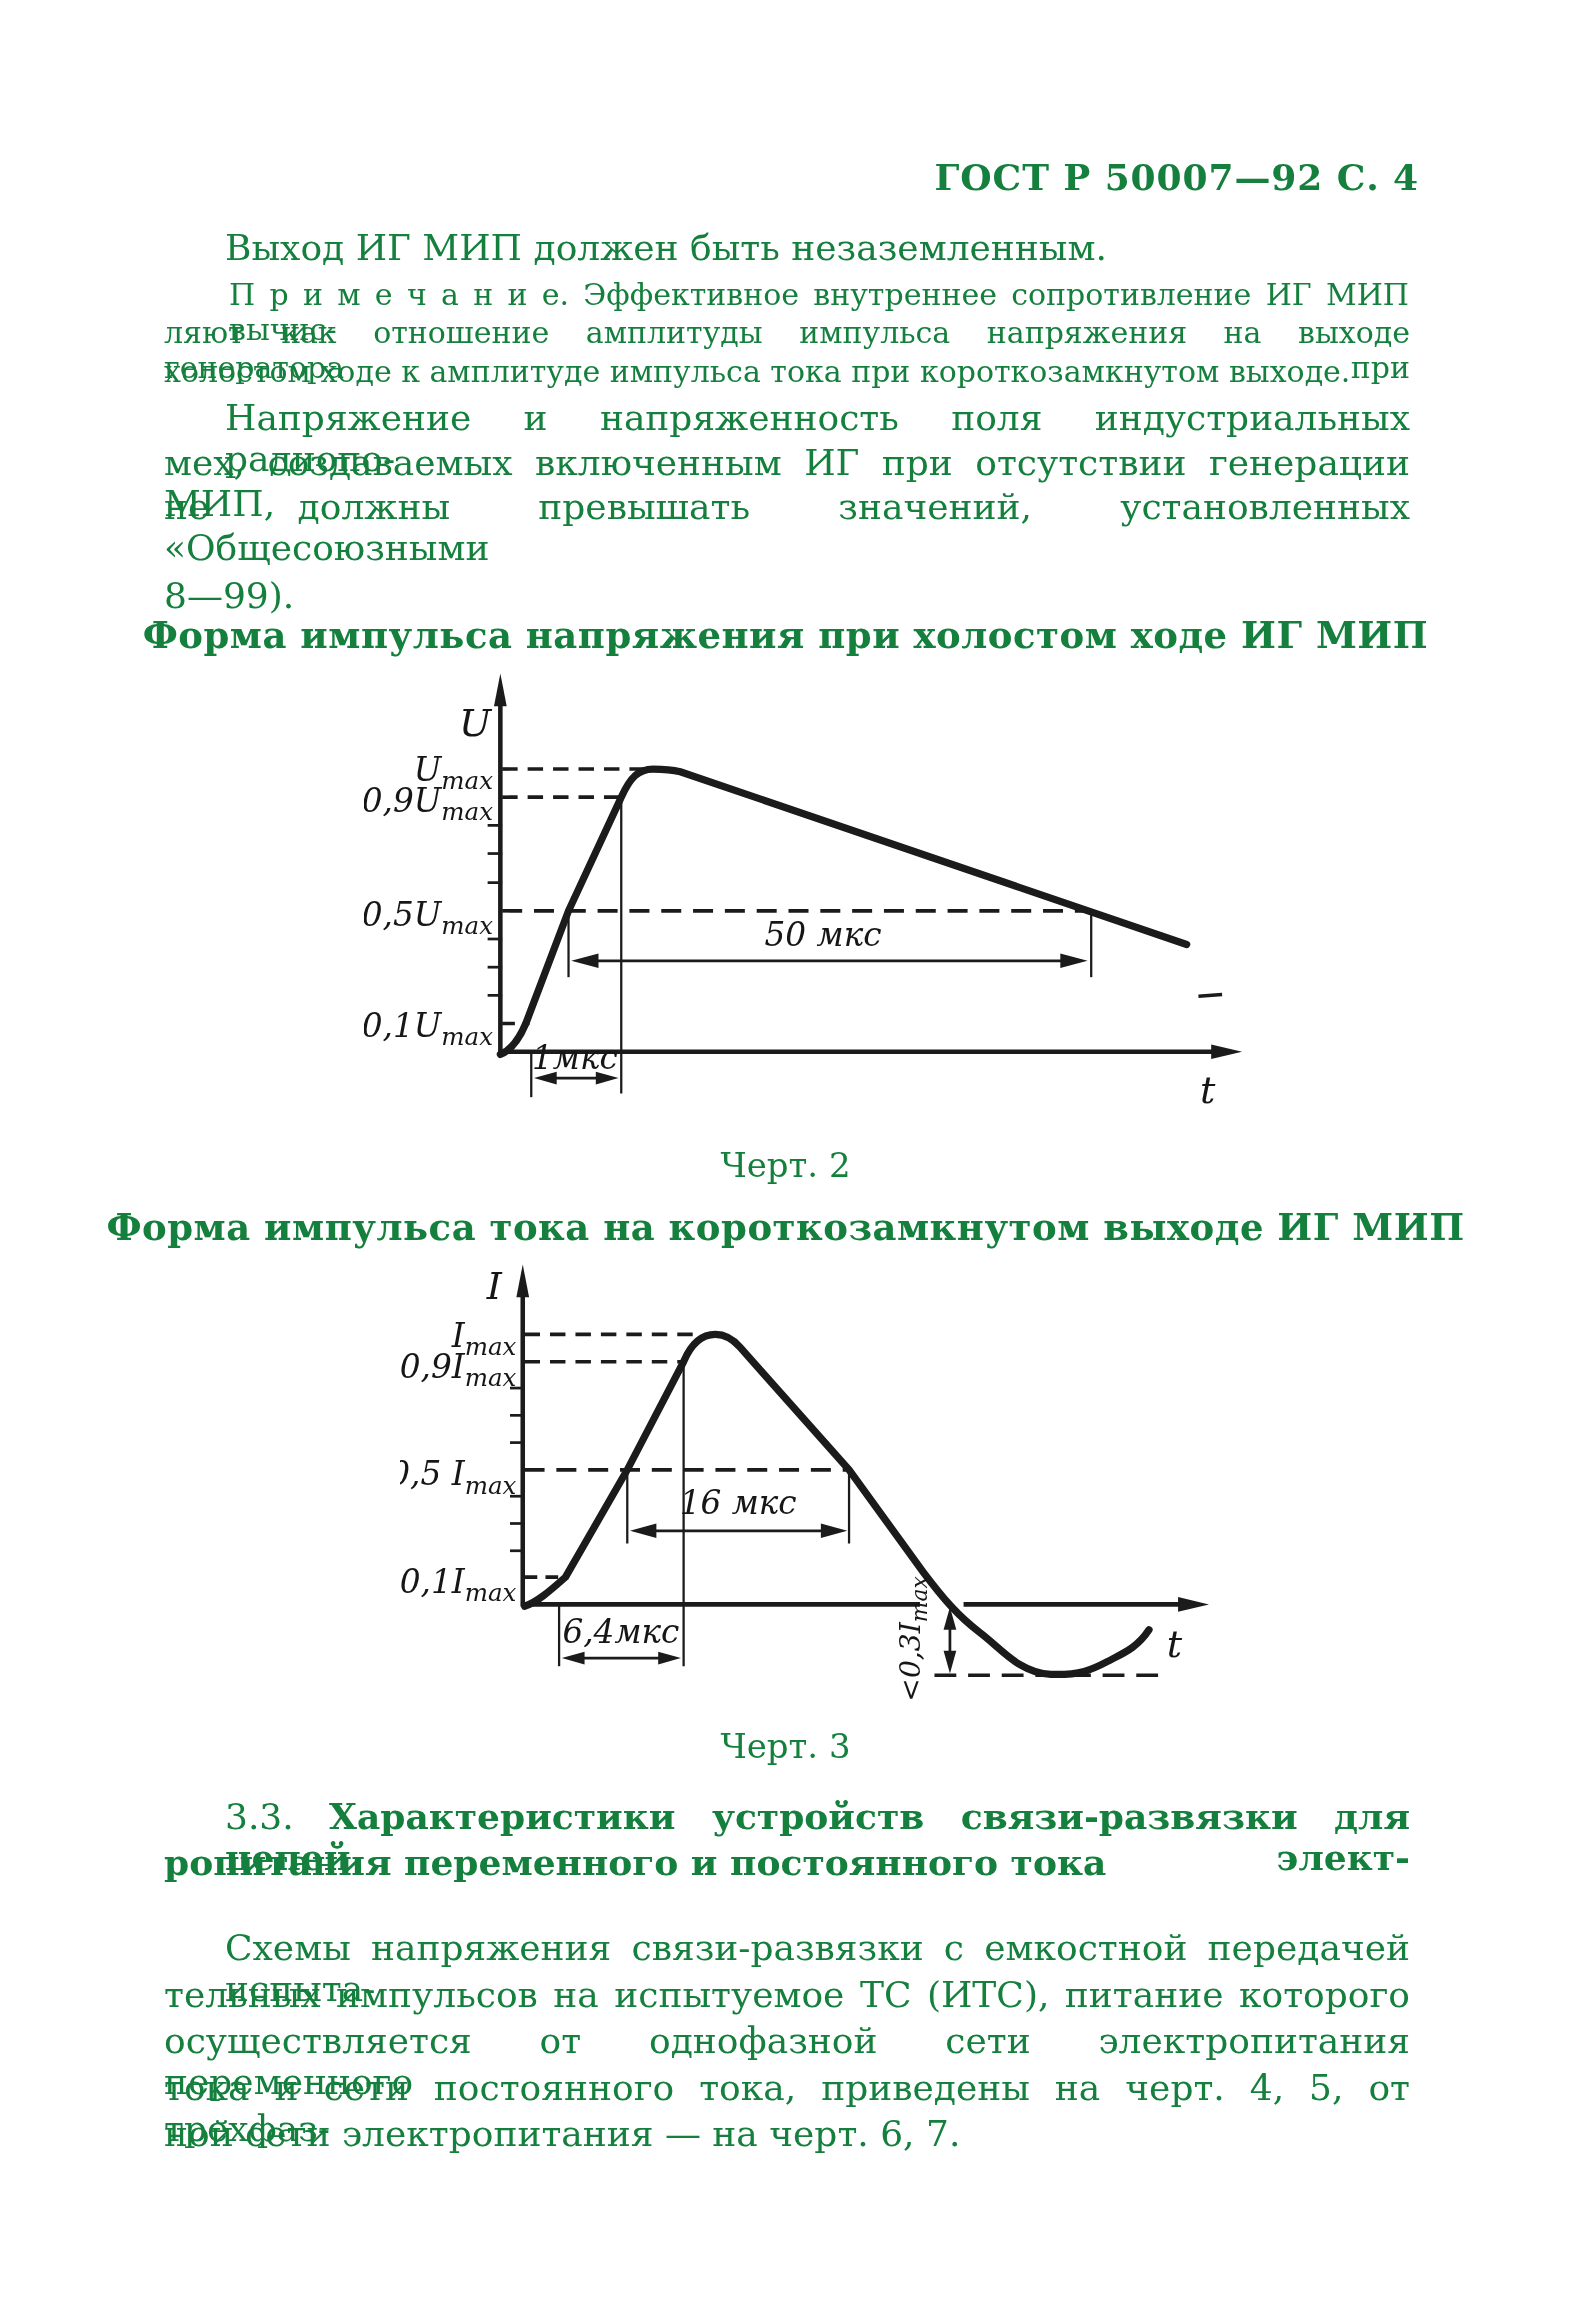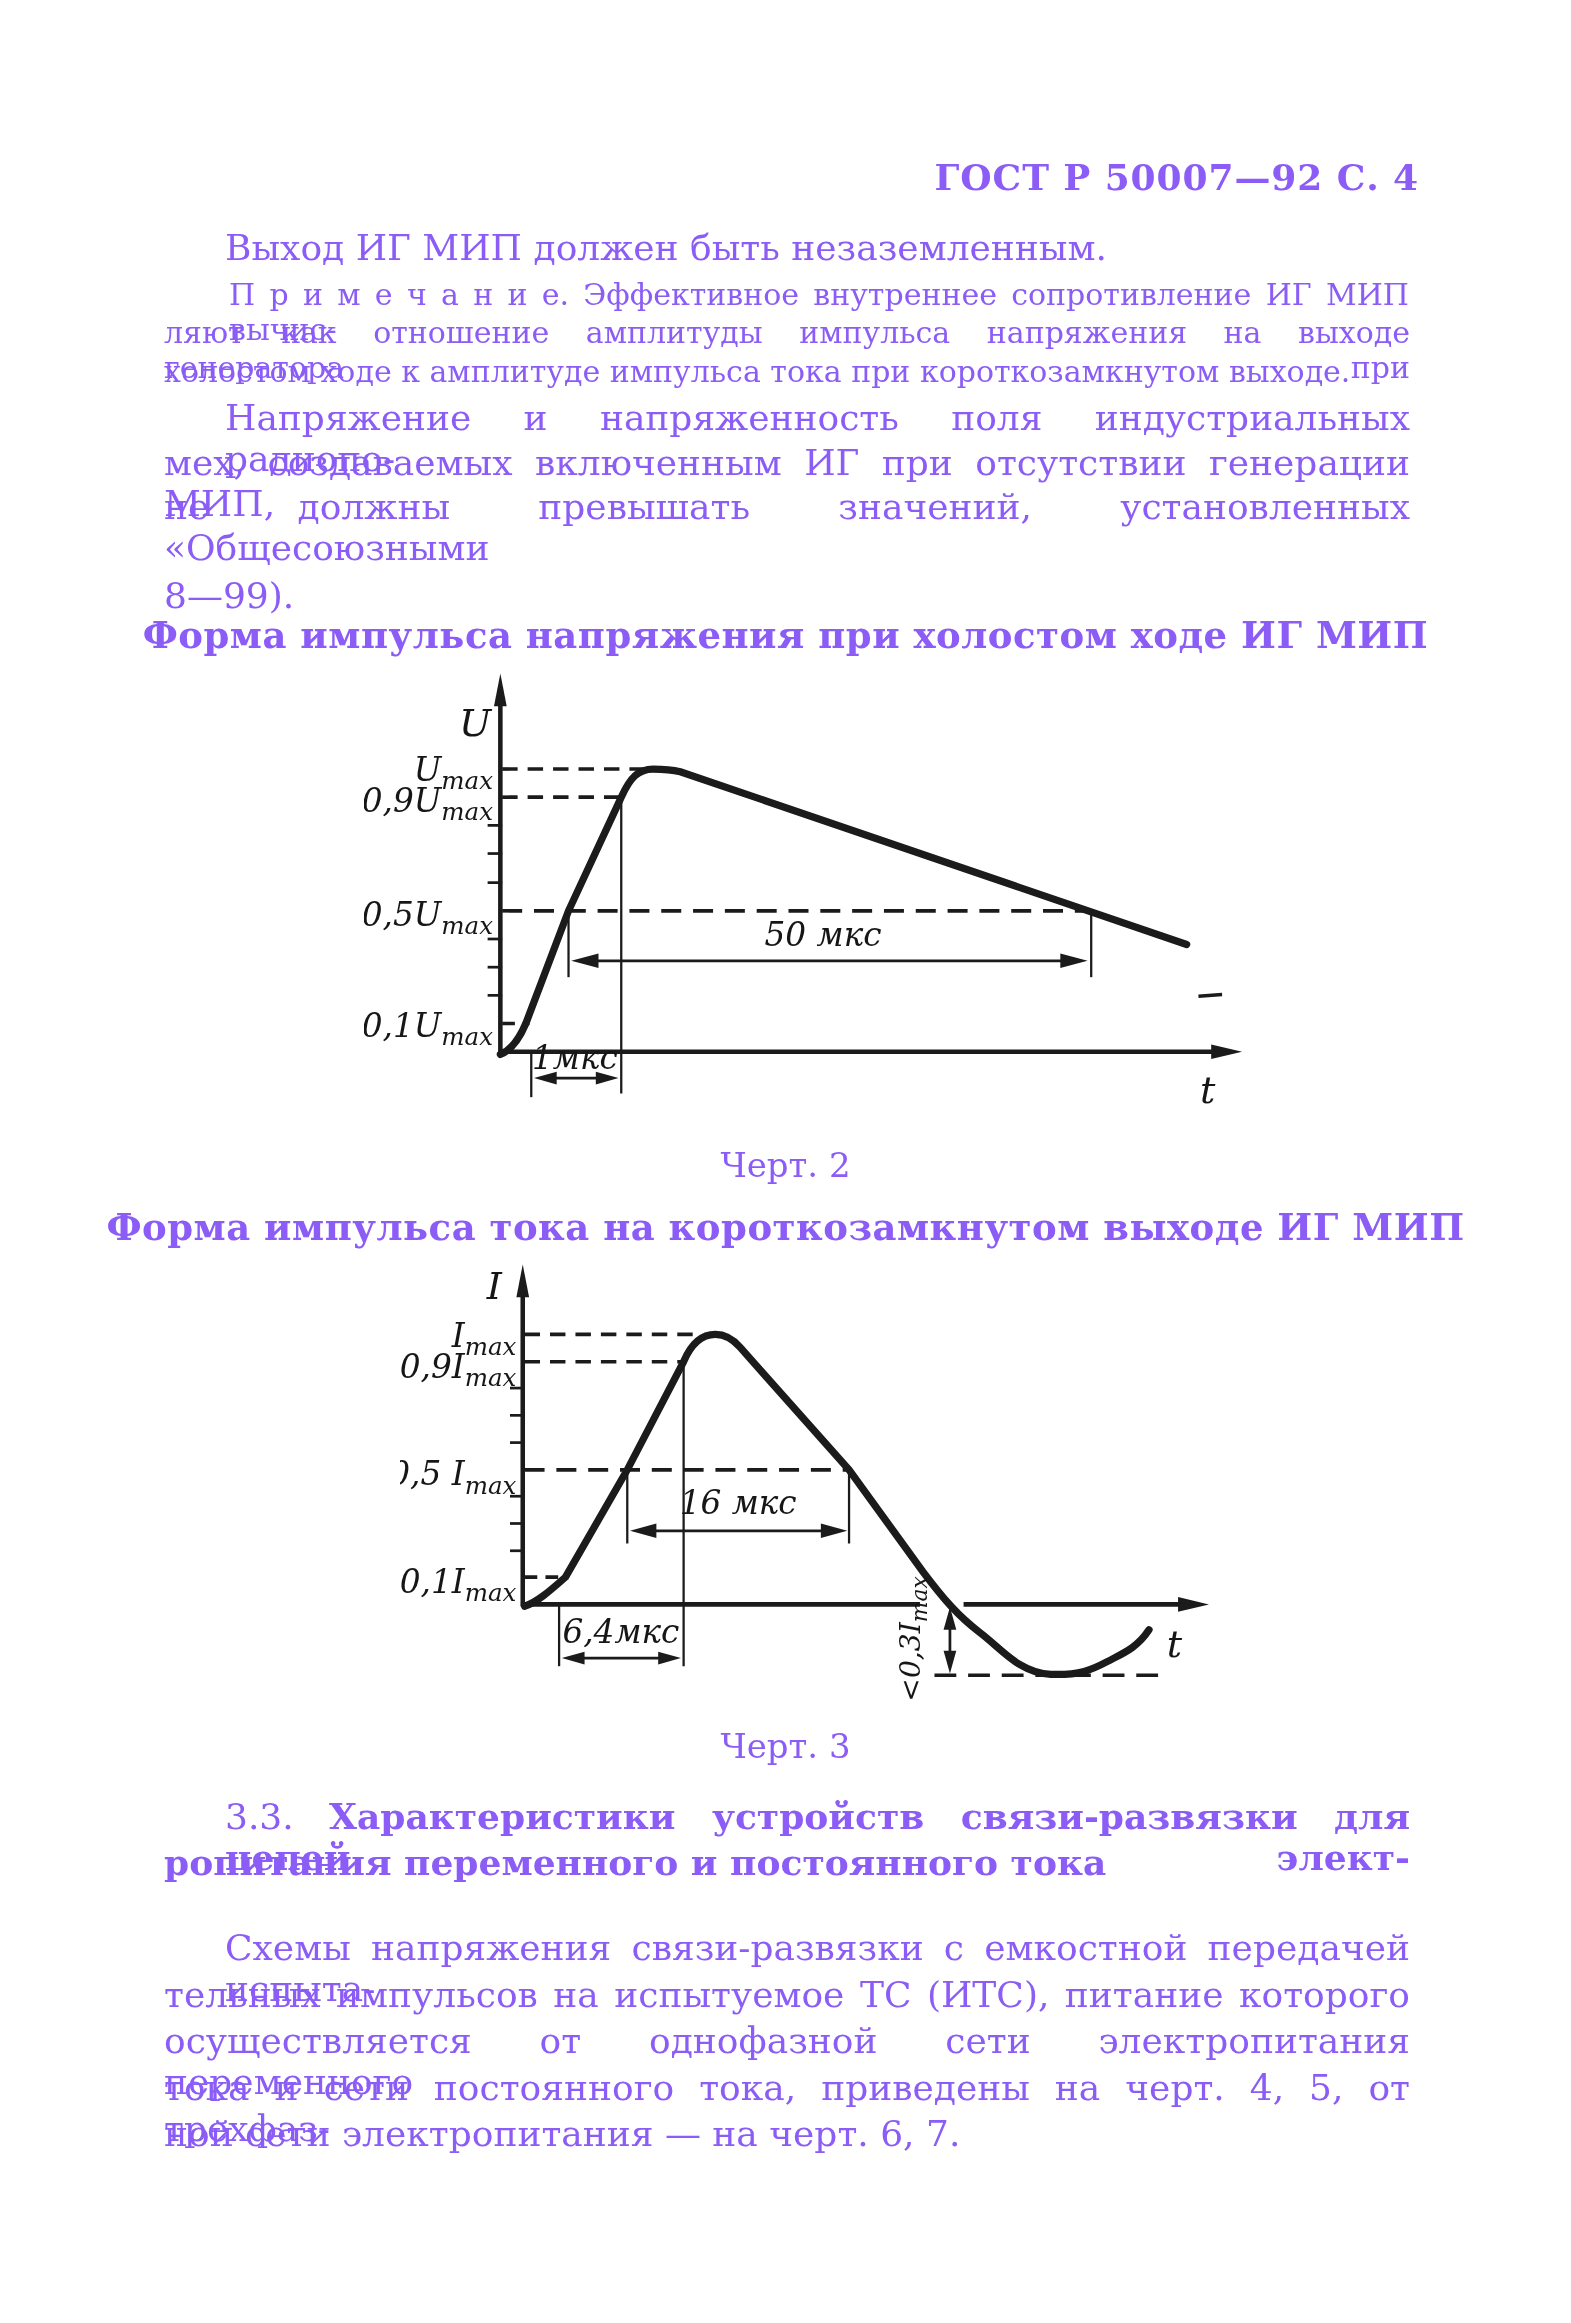--- a/index.html
+++ b/index.html
@@ -1,18 +1,18 @@
 <!DOCTYPE html>
 <html style="font-size:14.5px"><head>
 <meta charset="utf-8">
 <style>
   html,body{margin:0;padding:0;background:#e8e8e8;}
   .page{
     position:relative;width:1571px;height:2324px;margin:0 auto;
-    background:#ffffff;color:#8b5cf6;
+    background:#ffffff;color:#15803d;
     font-family:"DejaVu Serif", serif;
     overflow:hidden;
   }
   .abs{position:absolute;}
   .bodyline{font-size:36px;line-height:1.15;white-space:normal;}
   .noteline{font-size:30px;line-height:1.15;}
   .just{text-align:justify;text-align-last:justify;}
   .center{text-align:center;}
   .right{text-align:right;}
   .bold{font-weight:bold;}

